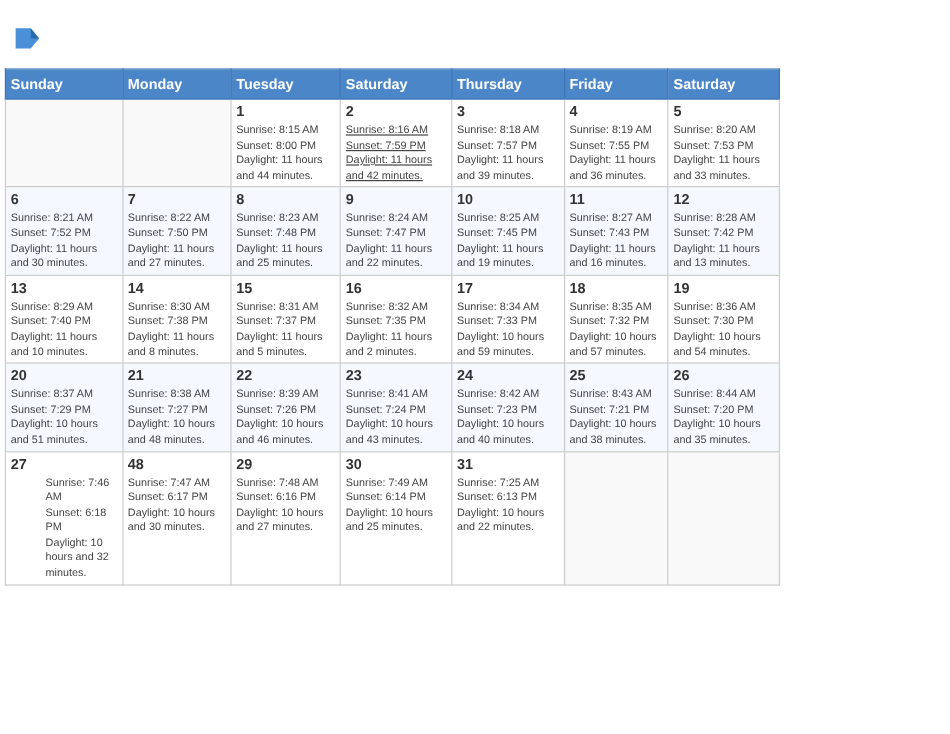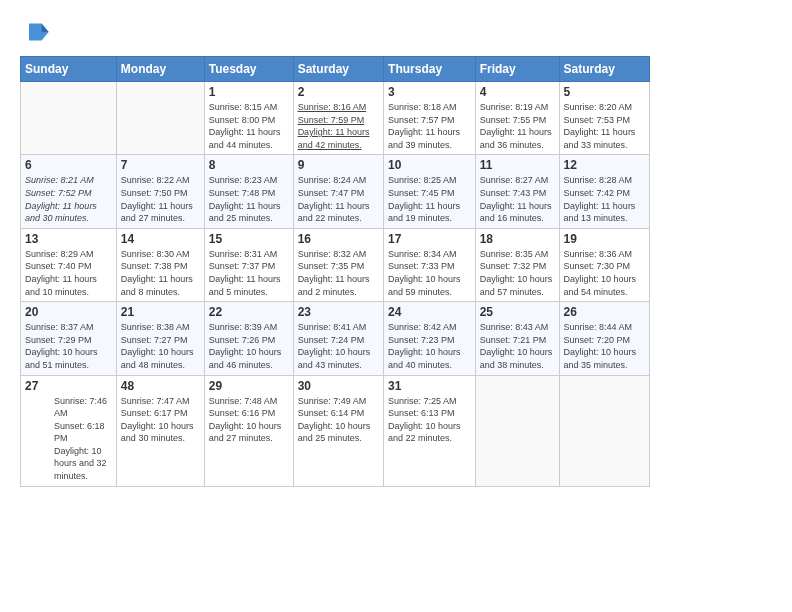--- a/index.html
+++ b/index.html
@@ -7,21 +7,21 @@
       font-family: Arial, sans-serif;
       background: #fff;
       width: 792px;
       min-height: 612px;
       overflow: hidden;
     }
     .page {
       width: 670px;
       min-height: 612px;
       background: #fff;
-      padding: 18px 20px 10px 20px;
+      padding: 18px 20px 10px 4px;
     }
     .header {
       display: flex;
       justify-content: space-between;
       align-items: flex-start;
       margin-bottom: 6px;
     }
     .logo {
       display: flex;
       align-items: center;
@@ -169,21 +169,21 @@
           <td>
             <span class="day-num">5</span>
             <div class="day-info" style="white-space: pre-line;">Sunrise: 8:20 AM
 Sunset: 7:53 PM
 Daylight: 11 hours and 33 minutes.</div>
           </td>
         </tr>
         <tr>
           <td>
             <span class="day-num">6</span>
-            <div class="day-info" style="white-space: pre-line; font-style: italic;">Sunrise: 8:21 AM
+            <div class="day-info" style="white-space: pre-line;">Sunrise: 8:21 AM
 Sunset: 7:52 PM
 Daylight: 11 hours and 30 minutes.</div>
           </td>
           <td>
             <span class="day-num">7</span>
             <div class="day-info" style="white-space: pre-line;">Sunrise: 8:22 AM
 Sunset: 7:50 PM
 Daylight: 11 hours and 27 minutes.</div>
           </td>
           <td>

